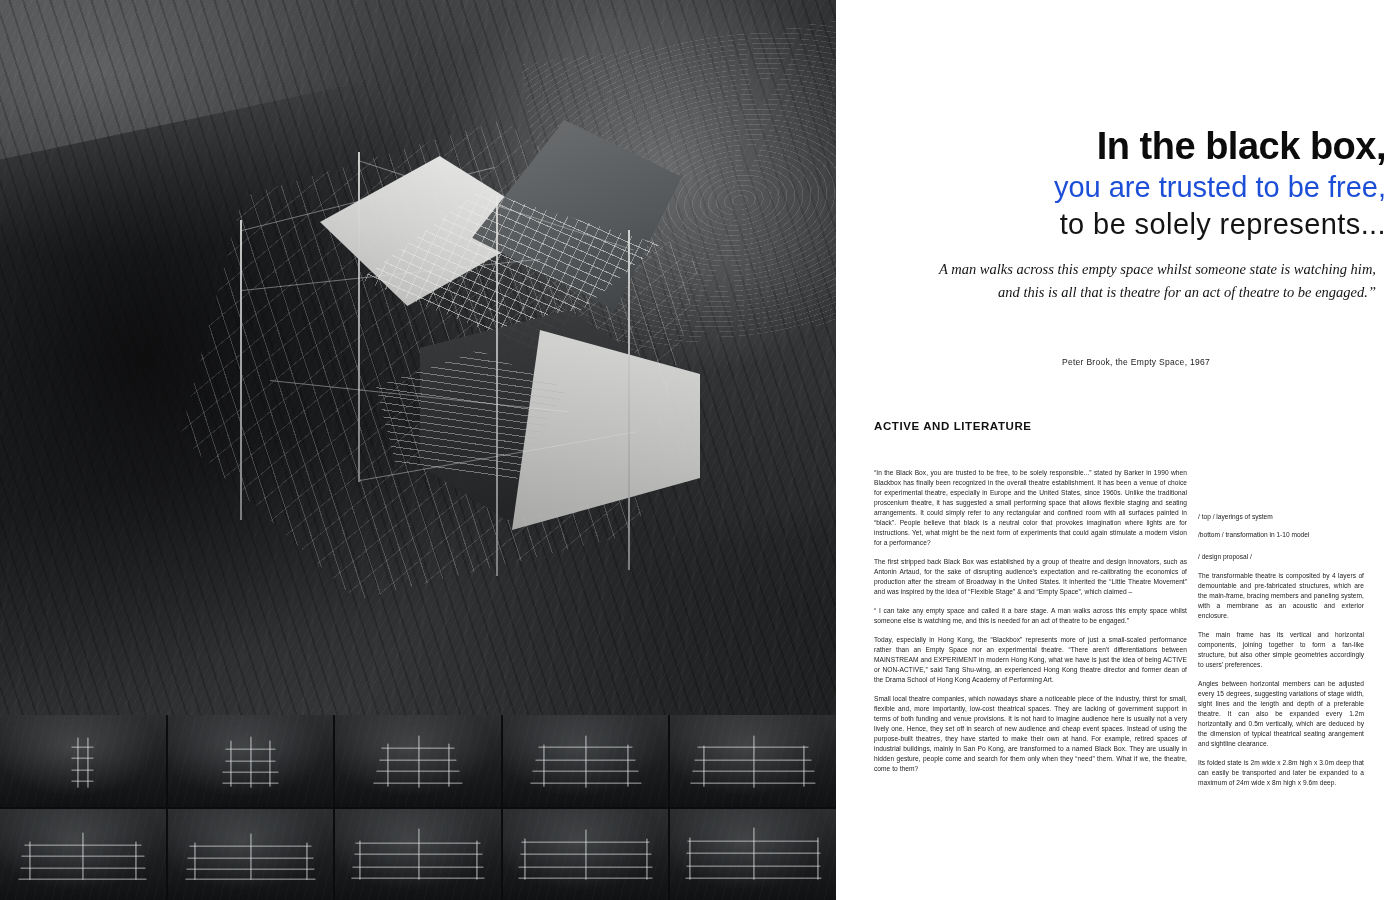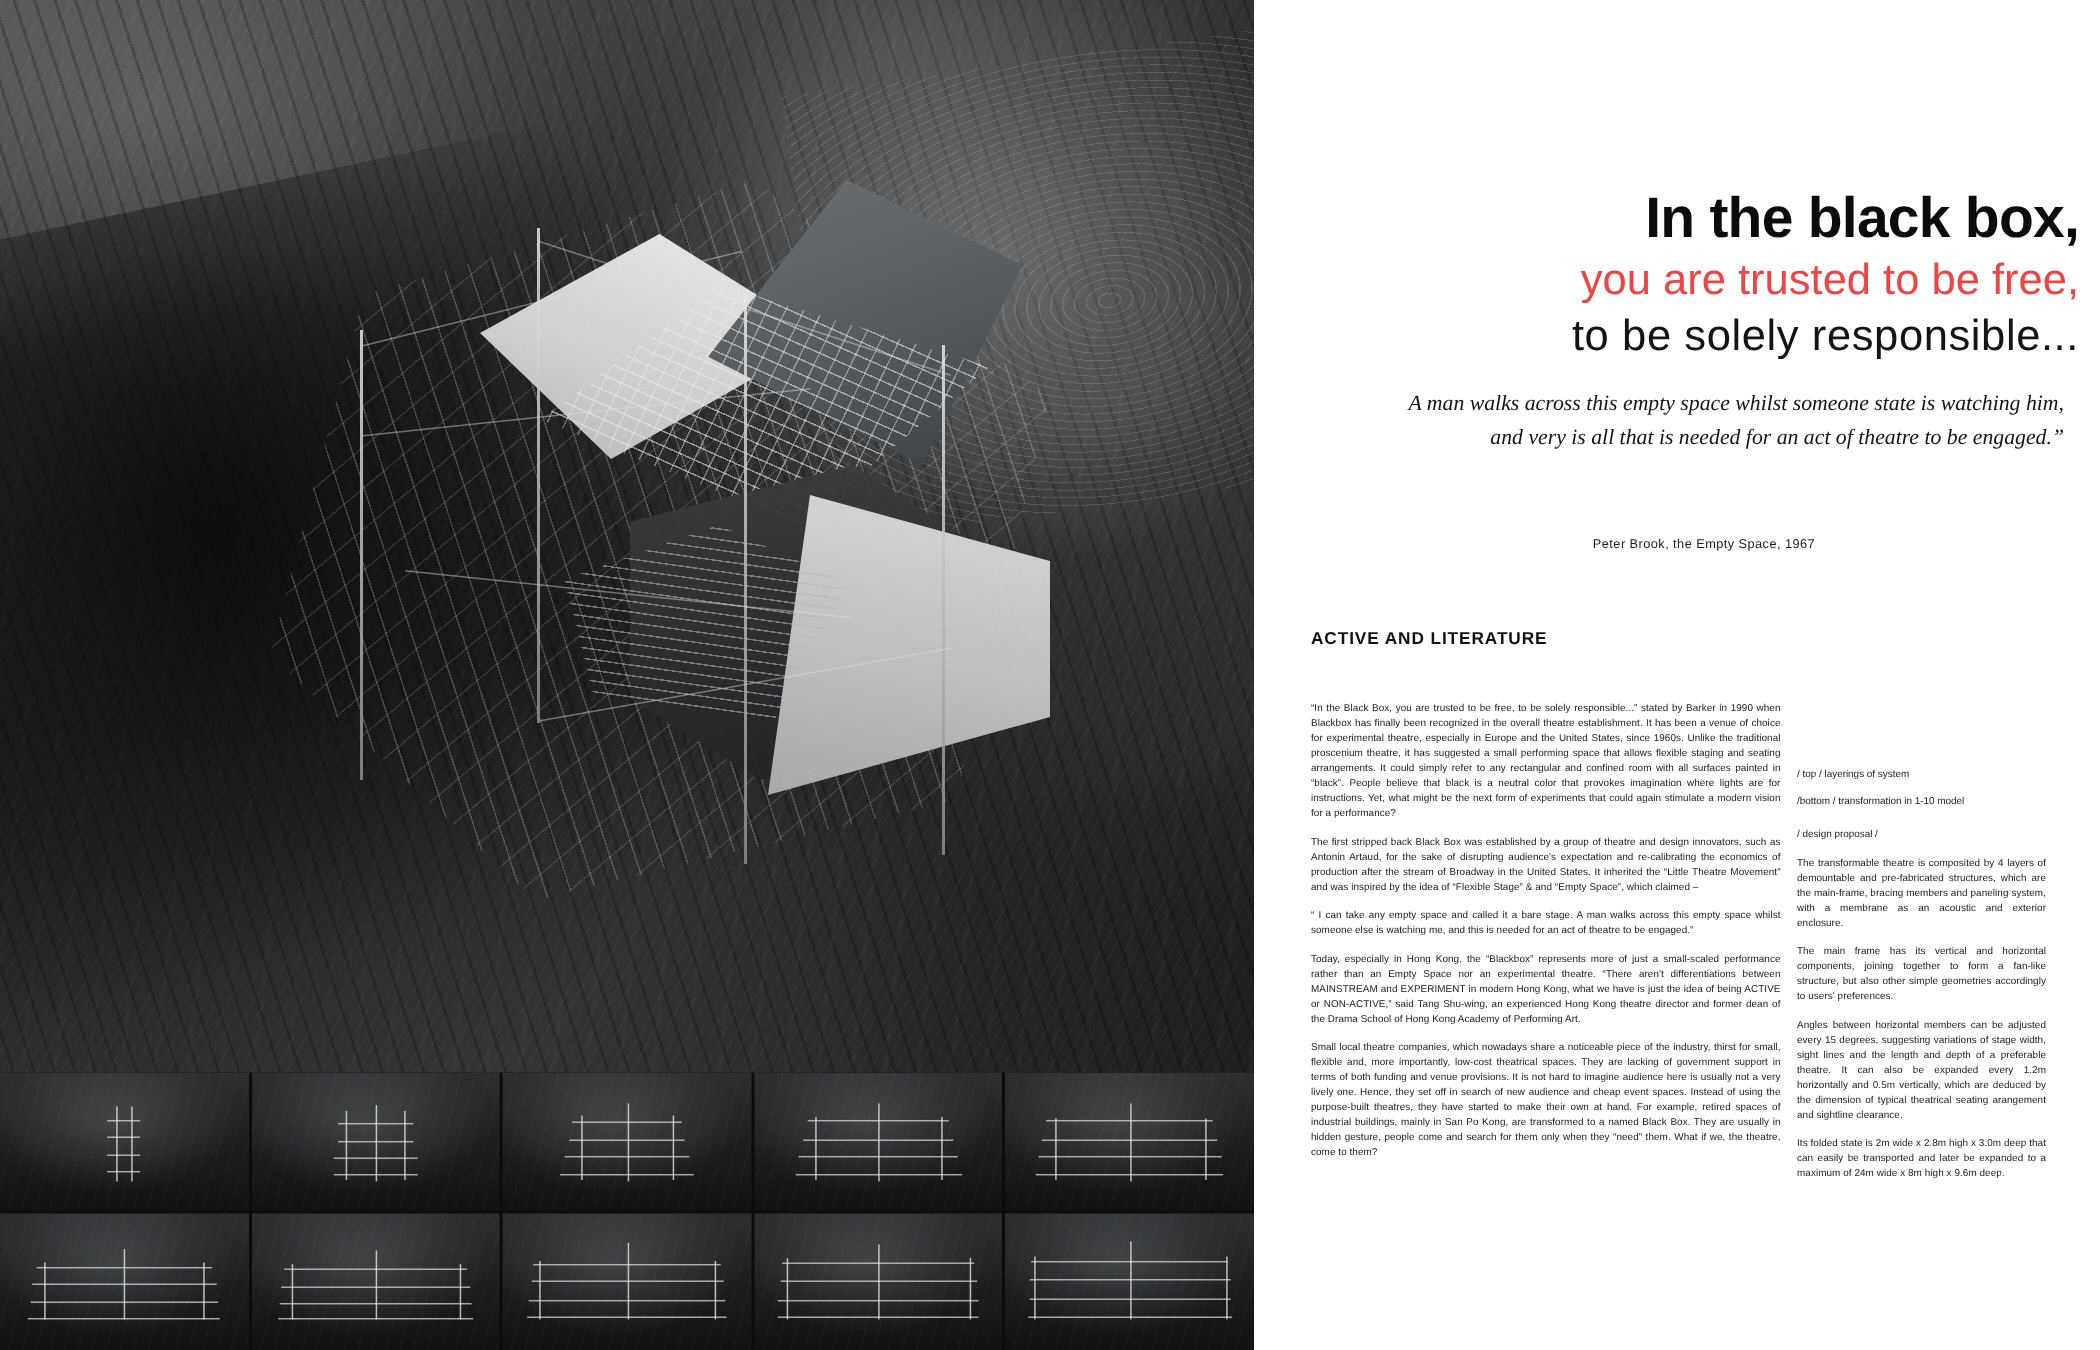--- a/index.html
+++ b/index.html
@@ -207,21 +207,21 @@
     font-size: 38px;
     font-weight: 700;
     letter-spacing: -0.5px;
     line-height: 1.08;
     color: #0c0c0c;
   }
   .headline .l2 {
     font-size: 29px;
     font-weight: 400;
     line-height: 1.28;
-    color: #ef4444;
+    color: #1d4ed8;
     margin-top: 2px;
   }
   .headline .l3 {
     font-size: 29px;
     font-weight: 400;
     line-height: 1.28;
     color: #141414;
     letter-spacing: 0.4px;
   }
   .quote {
@@ -433,26 +433,26 @@
         </div>
       </div>
     </div>
   </div>
 
   <div class="text-panel">
 
     <div class="headline">
       <div class="l1">In the black box,</div>
       <div class="l2">you are trusted to be free,</div>
-      <div class="l3">to  be  solely  responsible...</div>
+      <div class="l3">to  be  solely  represents...</div>
     </div>
 
     <div class="quote">
       <div>A man walks across this empty space whilst someone state is watching him,</div>
-      <div>and very is all that is needed for an act of theatre to be engaged.”</div>
+      <div>and this is all that is theatre for an act of theatre to be engaged.”</div>
     </div>
 
     <div class="quote-attr">Peter Brook, the Empty Space, 1967</div>
 
     <div class="section-title">ACTIVE AND LITERATURE</div>
 
     <div class="col-left">
       <p class="para">“In the Black Box, you are trusted to be free, to be solely responsible...” stated by Barker  in 1990 when Blackbox has finally been recognized in the overall theatre establishment. It has been a venue of choice for experimental theatre, especially in Europe and the United States, since 1960s. Unlike the traditional proscenium theatre, it has suggested a small performing space that allows flexible staging and seating arrangements. It could simply refer to any rectangular and confined room with all surfaces painted in “black”.  People believe that black is a neutral color that provokes imagination where lights are for instructions.  Yet, what might be the next form of experiments that could again stimulate a modern vision for a performance?</p>
       <p class="para">The first stripped back Black Box was established by a group of theatre and design innovators, such as Antonin Artaud, for the sake of disrupting audience's expectation and re-calibrating the economics of production after the stream of Broadway in the United States.  It inherited the “Little Theatre Movement” and was inspired by the idea of “Flexible Stage” &amp; and “Empty Space”, which claimed –</p>
       <p class="para">“ I can take any empty space and called it a bare stage. A man walks across this empty space whilst someone else is watching me, and this is needed for an act of theatre to be engaged.”</p>

